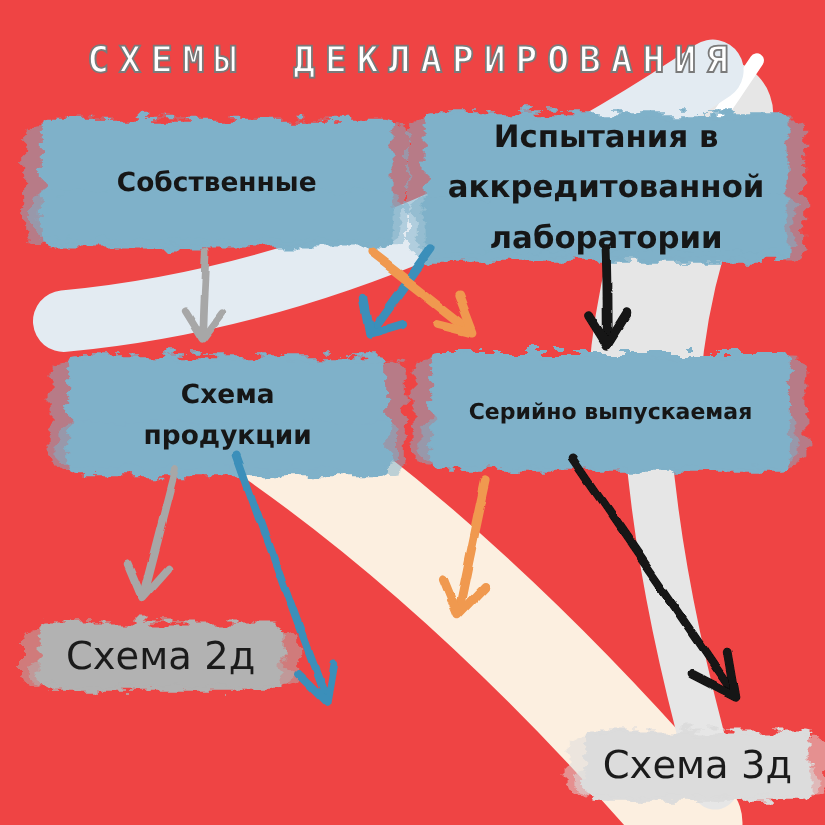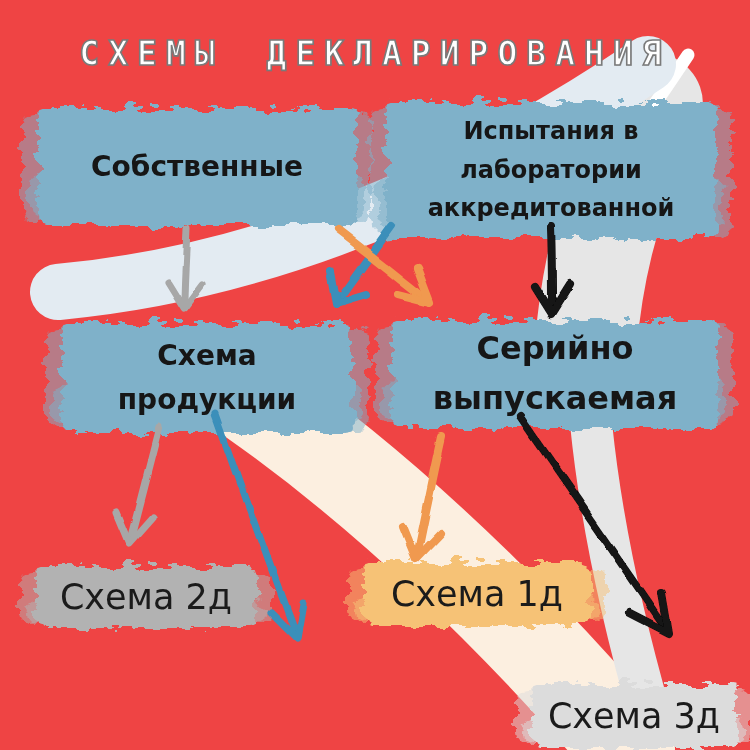--- a/index.html
+++ b/index.html
@@ -35,21 +35,21 @@
   .brush-bg::after{
     content:"";position:absolute;left:-8px;right:-8px;top:55%;height:38%;
     background:inherit;opacity:.55;border-radius:10px;
   }
   .fill-blue{background:var(--node-blue);}
   .fill-gray{background:var(--scheme-gray);}
   .fill-lightgray{background:var(--scheme-light-gray);}
   .fill-orange{background:var(--scheme-orange);}
   .node-label{
     position:relative;z-index:2;text-align:center;color:var(--text-dark);
-    font-weight:700;font-size:28px;line-height:1.58;
+    font-weight:700;font-size:24px;line-height:1.58;
   }
   .node-label span{display:block;}
   .scheme-label{
     position:relative;z-index:2;text-align:right;color:#1b1b1b;
     font-weight:400;font-size:35px;line-height:1;
   }
   .arrow{fill:none;stroke-linecap:round;stroke-linejoin:round;}
   .st-gray{stroke:var(--arrow-gray);}
   .st-blue{stroke:var(--arrow-blue);}
   .st-orange{stroke:var(--arrow-orange);}
@@ -86,54 +86,50 @@
 
   <div class="node" style="left:38px;top:108px;width:318px;height:118px">
     <div class="brush-bg fill-blue"></div>
     <div class="node-label">
       <span>Собственные</span>
     </div>
   </div>
 
   <div class="node" style="left:386px;top:102px;width:330px;height:136px">
     <div class="brush-bg fill-blue"></div>
-    <div class="node-label" style="font-size:24px;line-height:1.62">
+    <div class="node-label" style="font-size:28px;line-height:1.62">
       <span>Испытания в</span>
+      <span>аккредитованной</span>
       <span>лаборатории</span>
-      <span>аккредитованной</span>
     </div>
   </div>
 
   <div class="node" style="left:62px;top:323px;width:290px;height:110px">
     <div class="brush-bg fill-blue"></div>
     <div class="node-label">
       <span>Схема</span>
       <span>продукции</span>
     </div>
   </div>
 
   <div class="node" style="left:392px;top:320px;width:326px;height:108px">
     <div class="brush-bg fill-blue"></div>
-    <div class="node-label" style="font-size:32px;line-height:1.55">
+    <div class="node-label" style="font-size:20px;line-height:1.55">
       <span>Серийно выпускаемая</span>
     </div>
   </div>
 
   <div class="node" style="left:36px;top:566px;width:220px;height:62px">
     <div class="brush-bg fill-gray"></div>
     <div class="scheme-label">Схема 2д</div>
   </div>
 
-  <div class="node" style="left:364px;top:562px;width:226px;height:64px">
-    <div class="brush-bg fill-orange"></div>
-    <div class="scheme-label">Схема 1д</div>
-  </div>
 
 
-  <div class="node" style="left:532px;top:684px;width:204px;height:64px">
+  <div class="node" style="left:532px;top:664px;width:204px;height:64px">
     <div class="brush-bg fill-lightgray"></div>
     <div class="scheme-label">Схема 3д</div>
   </div>
 
   <svg class="layer arrow-layer" viewBox="0 0 750 750">
     <g filter="url(#rough-arrow)">
       <g>
         <path class="arrow st-gray" stroke-width="7" d="M187,228 C186,255 184,280 184,306"></path>
         <path class="arrow st-gray" stroke-width="7" d="M168,282 L184,308 L202,284"></path>
       </g>

